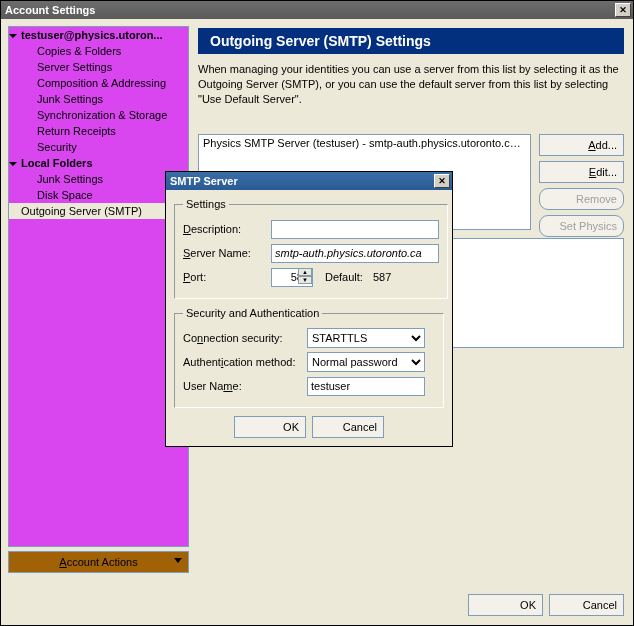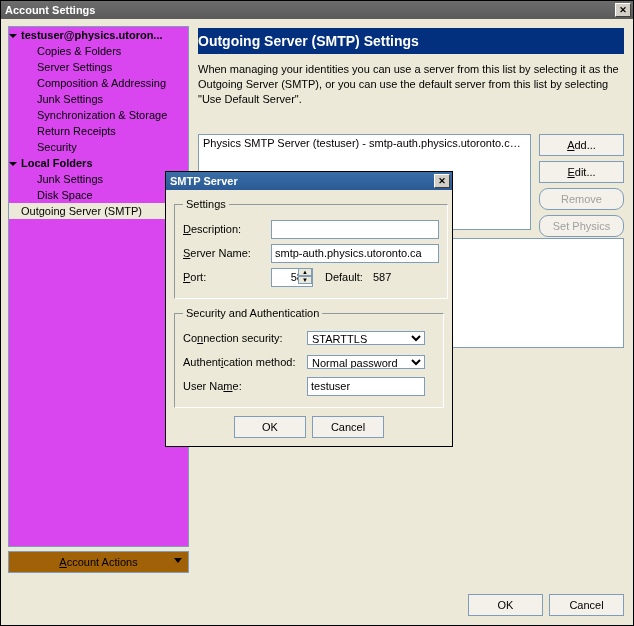--- a/index.html
+++ b/index.html
@@ -12,47 +12,47 @@
   .tree { position:absolute; top:6px; left:6px; width:181px; height:521px; border:1px solid #7f9db9; background:#d946ef; overflow:hidden; }
   .tn { padding:1px 4px 1px 12px; white-space:nowrap; cursor:default; display:flex; align-items:center; height:16px;}
   .tn.lvl0 { padding-left:12px; font-weight:bold;}
   .tn.lvl0 .tw{position:relative}
   .tn.lvl0 .tw::before{content:"";position:absolute;left:-10px;top:3px;border-left:4px solid #000;border-top:4px solid transparent;border-bottom:4px solid transparent;transform:rotate(90deg)}
   .tn.lvl1 { padding-left:28px; }
   .tn.sel { background:#ece9d8; }
   .acct-actions { position:absolute; left:6px; top:531px; width:181px; height:22px; border:1px solid #7f9db9; background:#a16207; display:flex; align-items:center; justify-content:center; cursor:pointer;}
   .acct-actions .dd{position:absolute; right:6px; top:6px; border-left:4px solid transparent;border-right:4px solid transparent;border-top:5px solid #000;}
   .ul{text-decoration:underline}
-  .header { position:absolute; top:8px; left:196px; right:8px; height:26px; background:#02307f; color:#fff; font-size:14px; font-weight:bold; display:flex; align-items:center; padding-left:0;}
+  .header { position:absolute; top:8px; left:196px; right:8px; height:26px; background:#02307f; color:#fff; font-size:14px; font-weight:bold; display:flex; align-items:center; padding-left:12px;}
   .desc { position:absolute; top:42px; left:196px; right:8px; color:#000; line-height:1.35;}
   .listbox { position:absolute; top:114px; left:196px; width:333px; height:96px; border:1px solid #7f9db9; background:#fff;}
   .listrow { padding:2px 4px; background:#fff; white-space:nowrap; overflow:hidden; text-overflow:ellipsis;}
   .sidebtns { position:absolute; top:114px; right:8px; width:85px;}
-  .btn { height:22px; border:1px solid #7f9db9; background:#f3f1e9; display:flex; align-items:center; justify-content:center; margin-bottom:5px; cursor:pointer; padding:0 6px; white-space:nowrap;}
+  .btn { height:22px; border:1px solid #7f9db9; background:#f3f1e9; display:flex; align-items:center; justify-content:flex-end; margin-bottom:5px; cursor:pointer; padding:0 6px; white-space:nowrap;}
   .btn.dis {color:#a0a0a0; cursor:default;border-radius:9px;}
   .details { position:absolute; top:218px; left:196px; right:8px; height:110px; border:1px solid #7f9db9; background:#fff; padding:4px 8px; line-height:1.5;}
   .bottombtns { position:absolute; bottom:8px; right:8px; display:flex; gap:6px;}
   .bottombtns .btn{width:75px;margin:0}
   
   .dlg { left:165px; top:171px; width:288px; }
   .dlg .titlebar{background:linear-gradient(#3a6ea5,#2a5a95);}
   .dlg-body{background:#ece9d8; padding:8px 8px 8px 8px; position:relative;}
   fieldset{border:1px solid #fff; border-top-color:#919b9c; border-left-color:#919b9c; margin:0 0 8px 0; padding:6px 8px 8px 8px;}
   legend{padding:0 3px; color:#000;}
   .row{display:flex; align-items:center; height:22px; margin:2px 0;}
   .row label{width:88px;}
   .row.auth label{width:124px}
   input[type=text]{height:19px; border:1px solid #7f9db9; padding:1px 3px; background:#fff;}
-  .inp-wide{width:168px;}
+  .inp-wide{width:168px;font-style:italic;}
   .sel-desc{background:#316ac5; color:#fff;}
   .spin{position:relative; display:inline-flex;}
   .spin input{width:42px; text-align:right; padding-right:3px;}
   .spin .ar{position:absolute; right:1px; width:14px; display:flex; flex-direction:column;}
   .spin .ar div{height:8px; border:1px solid #7f9db9; background:#ece9d8; font-size:6px; display:flex; align-items:center; justify-content:center; cursor:pointer;}
-  select{height:14px; border:1px solid #7f9db9; background:#fff; width:118px;}
+  select{height:20px; border:1px solid #7f9db9; background:#fff; width:118px;}
   .dlg-btns{display:flex; justify-content:center; gap:6px; margin-top:2px;}
   .dlg-btns .btn{width:72px; margin:0}
 </style>
 </head>
 <body>
 
 <div class="win" style="left:0;top:0;width:634px;height:626px;">
   <div class="titlebar">
     <span>Account Settings</span>
     <span class="spacer"></span>

